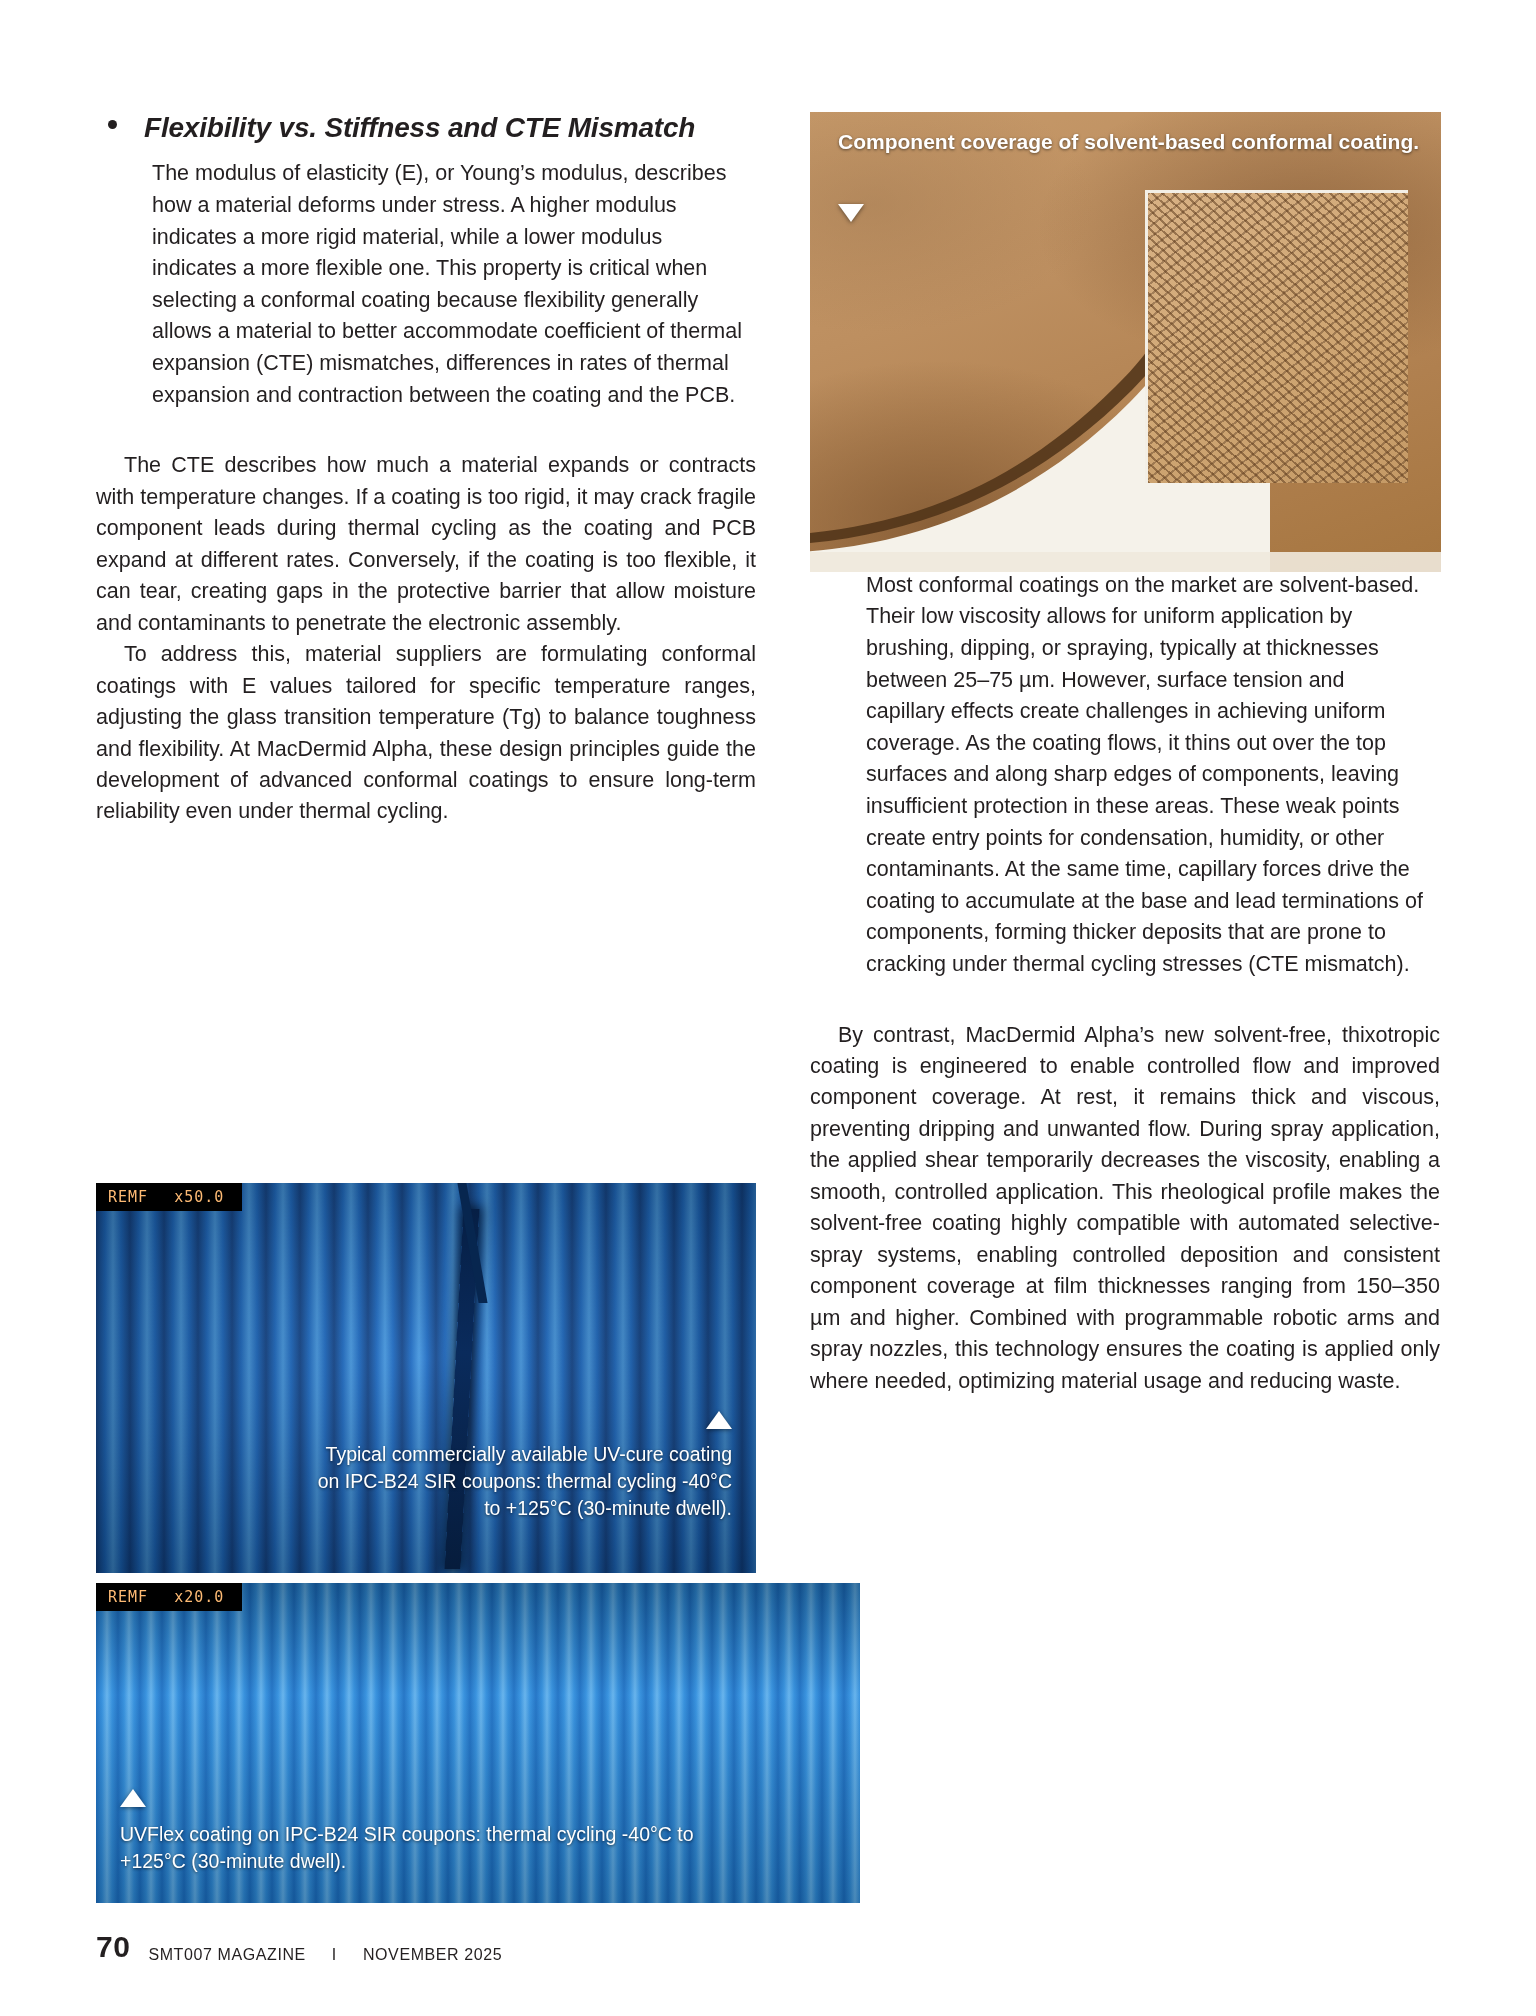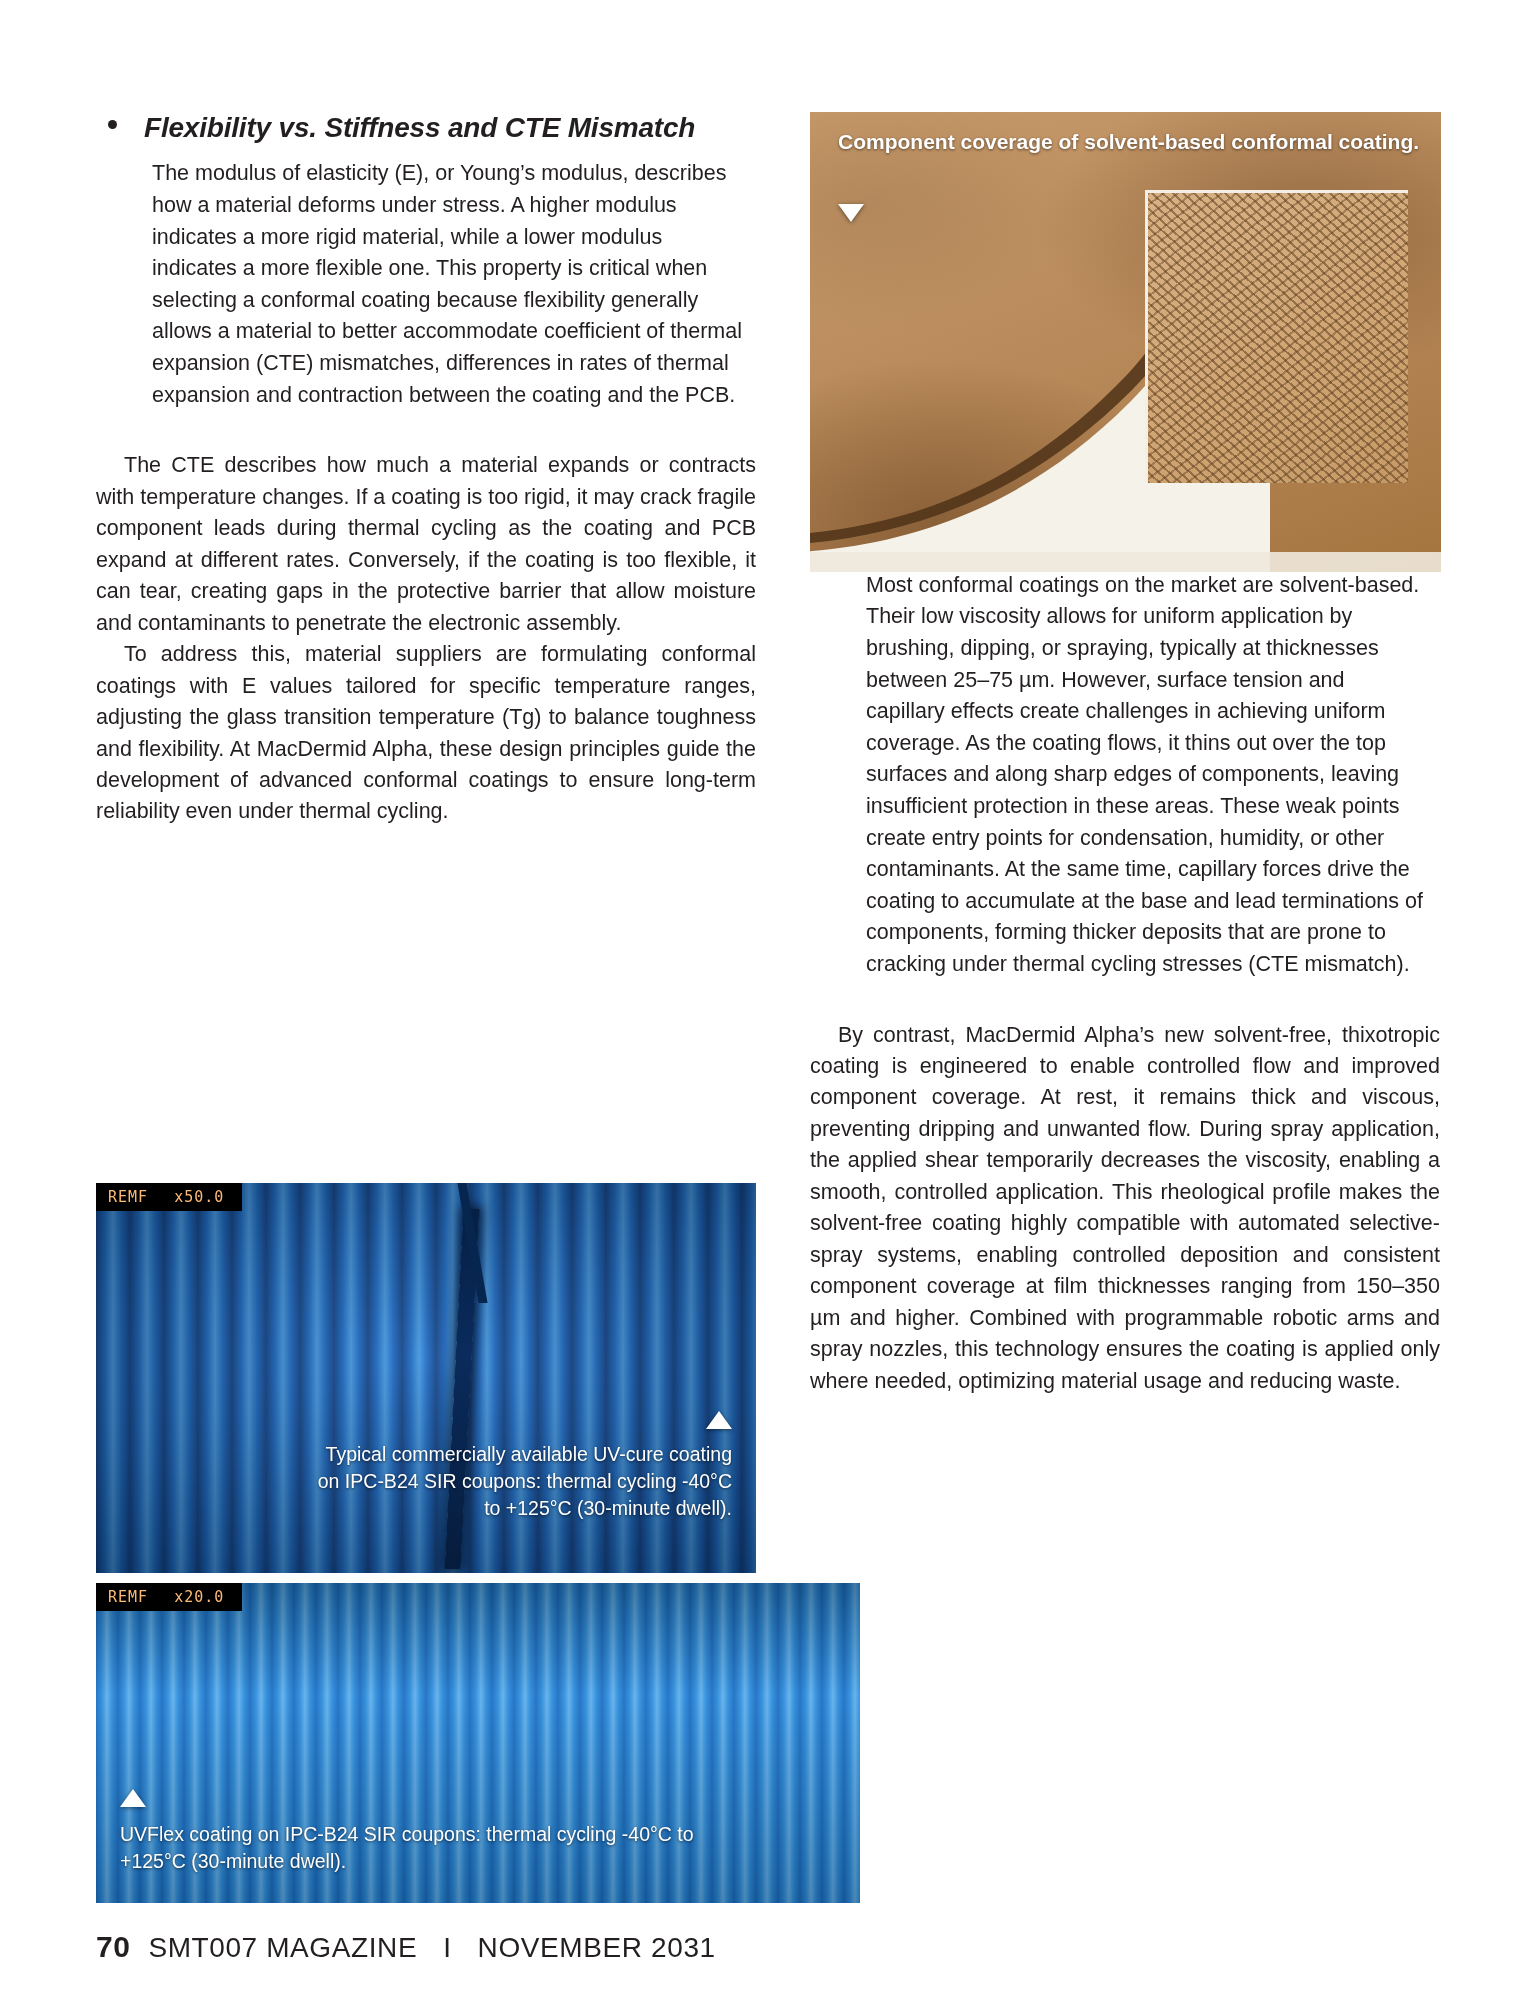--- a/index.html
+++ b/index.html
@@ -222,21 +222,21 @@
     display: flex;
     align-items: flex-end;
     gap: 18px;
   }
   .footer .pg {
     font-size: 30px;
     font-weight: bold;
     letter-spacing: 0.5px;
   }
   .footer .ftxt {
-    font-size: 28px;
+    font-size: 16px;
     letter-spacing: 0.6px;
   }
   .footer .sep { margin: 0 8px; }
 </style>
 </head>
 <body>
 
 <div class="page">
 
   <div class="col-left">
@@ -307,16 +307,16 @@
     </div>
 
     <div class="tri-up" style="left:24px; top:206px;"></div>
     <div class="fig-cap-white" style="left:24px; top:238px; width:610px;">UVFlex coating on IPC-B24 SIR coupons: thermal cycling -40°C to +125°C (30-minute dwell).</div>
   </div>
 
   <div class="footer">
     <span class="pg">70</span>
     <span class="ftxt">SMT007 MAGAZINE</span>
     <span class="ftxt sep">I</span>
-    <span class="ftxt">NOVEMBER 2031</span>
+    <span class="ftxt">NOVEMBER 2025</span>
   </div>
 
 </div>
 
 </body></html>

